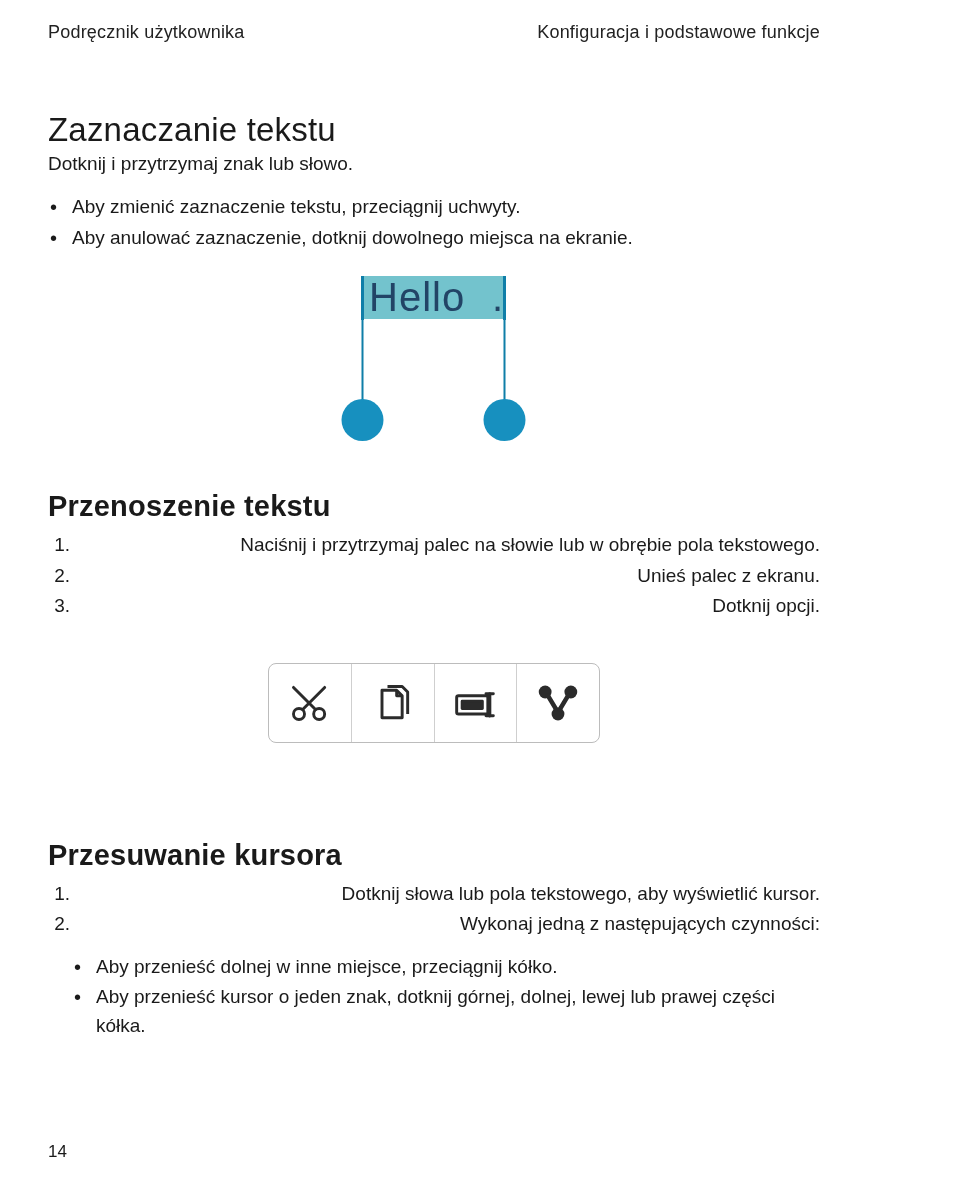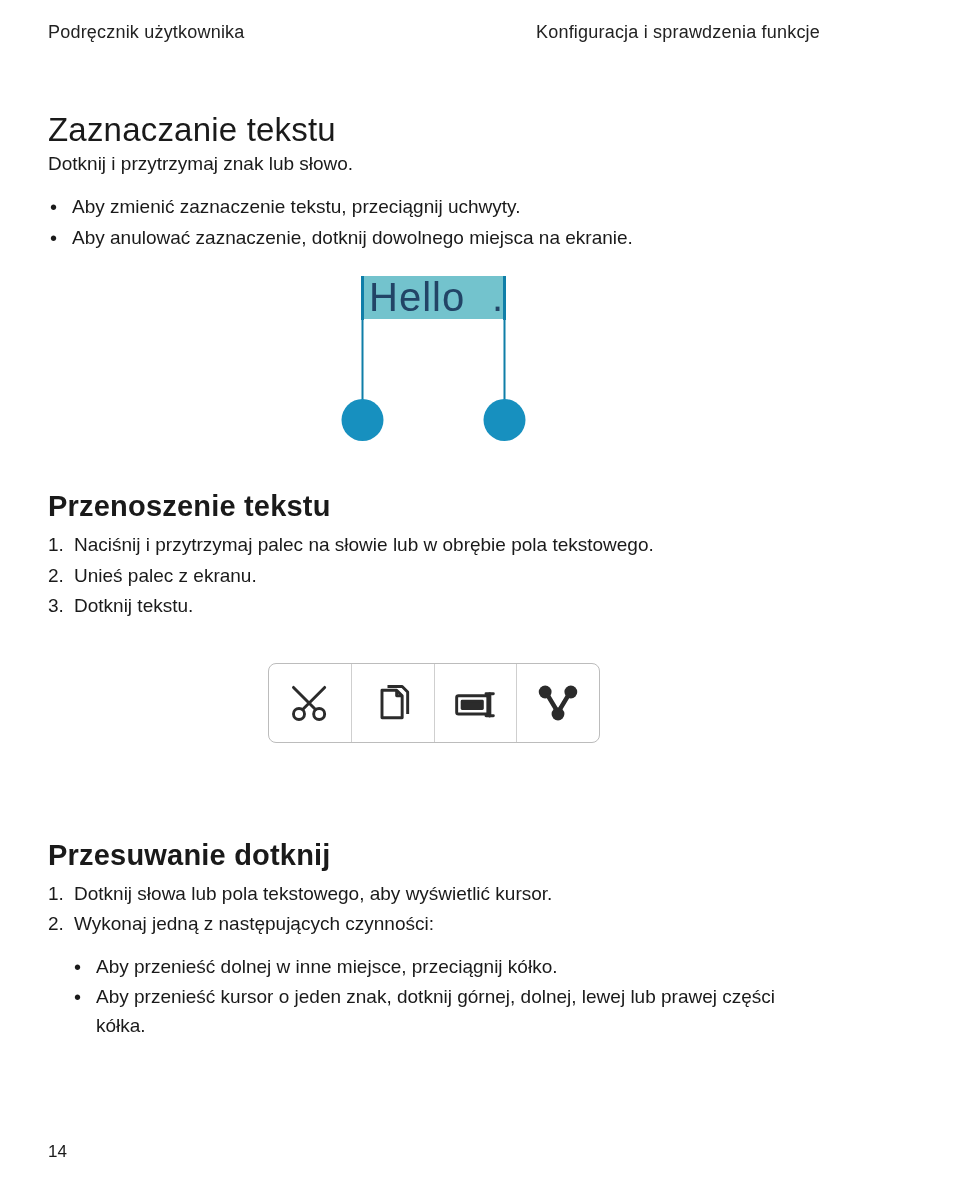--- a/index.html
+++ b/index.html
@@ -60,20 +60,21 @@
     position: absolute;
     left: 2px;
     font-size: 20px;
     line-height: 1.4;
   }
   ol {
     list-style: none;
     counter-reset: step;
     padding: 0;
     margin: 0 0 10px 0;
+    text-align: right;
   }
   ol > li {
     counter-increment: step;
     font-size: 19px;
     font-weight: 300;
     position: relative;
     padding-left: 26px;
     line-height: 1.5;
     margin-bottom: 2px;
   }
@@ -138,21 +139,21 @@
     font-weight: 300;
   }
 </style>
 </head>
 <body>
 
 <div class="page">
 
   <div class="header-row">
     <span>Podręcznik użytkownika</span>
-    <span>Konfiguracja i sprawdzenia funkcje</span>
+    <span>Konfiguracja i podstawowe funkcje</span>
   </div>
 
   <h1>Zaznaczanie tekstu</h1>
   <p class="intro">Dotknij i przytrzymaj znak lub słowo.</p>
   <ul>
     <li>Aby zmienić zaznaczenie tekstu, przeciągnij uchwyty.</li>
     <li>Aby anulować zaznaczenie, dotknij dowolnego miejsca na ekranie.</li>
   </ul>
 
   <div class="fig-selection">
@@ -169,21 +170,21 @@
 
       <circle cx="40.5" cy="144" r="21" fill="#1790bf"></circle>
       <circle cx="182.5" cy="144" r="21" fill="#1790bf"></circle>
     </svg>
   </div>
 
   <h2>Przenoszenie tekstu</h2>
   <ol>
     <li>Naciśnij i przytrzymaj palec na słowie lub w obrębie pola tekstowego.</li>
     <li>Unieś palec z ekranu.</li>
-    <li>Dotknij tekstu.</li>
+    <li>Dotknij opcji.</li>
   </ol>
 
   <div class="toolbar-fig">
     <div class="toolbar-box">
       <div class="toolbar-cell">
         <svg viewBox="0 0 48 48">
           <g stroke="#2b2b2b" stroke-width="3.2" fill="none" stroke-linecap="round">
             <circle cx="12" cy="36" r="6"></circle>
             <circle cx="34" cy="36" r="6"></circle>
             <path d="M16 31 L40 7"></path>
@@ -219,21 +220,21 @@
           </g>
           <g stroke="#2b2b2b" stroke-width="5" stroke-linecap="round">
             <path d="M13 16 L22 31"></path>
             <path d="M35 16 L26 31"></path>
           </g>
         </svg>
       </div>
     </div>
   </div>
 
-  <h2 class="sec-move-cursor">Przesuwanie dotknij</h2>
+  <h2 class="sec-move-cursor">Przesuwanie kursora</h2>
   <ol>
     <li>Dotknij słowa lub pola tekstowego, aby wyświetlić kursor.</li>
     <li>Wykonaj jedną z następujących czynności:</li>
   </ol>
   <ul class="nested-ul">
     <li>Aby przenieść dolnej w inne miejsce, przeciągnij kółko.</li>
     <li>Aby przenieść kursor o jeden znak, dotknij górnej, dolnej, lewej lub prawej części kółka.</li>
   </ul>
 
   <div class="page-num">14</div>

